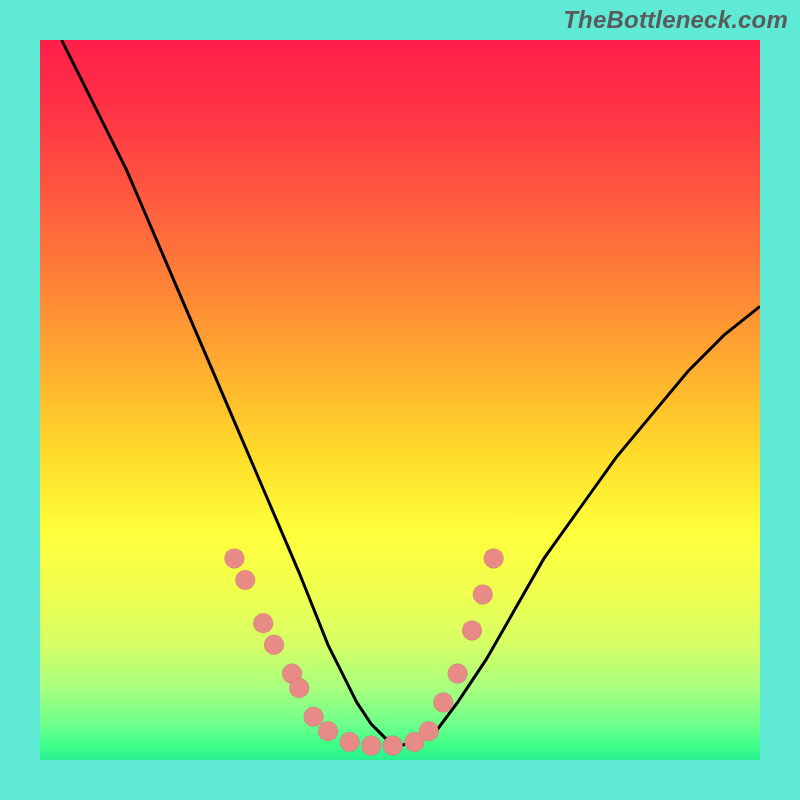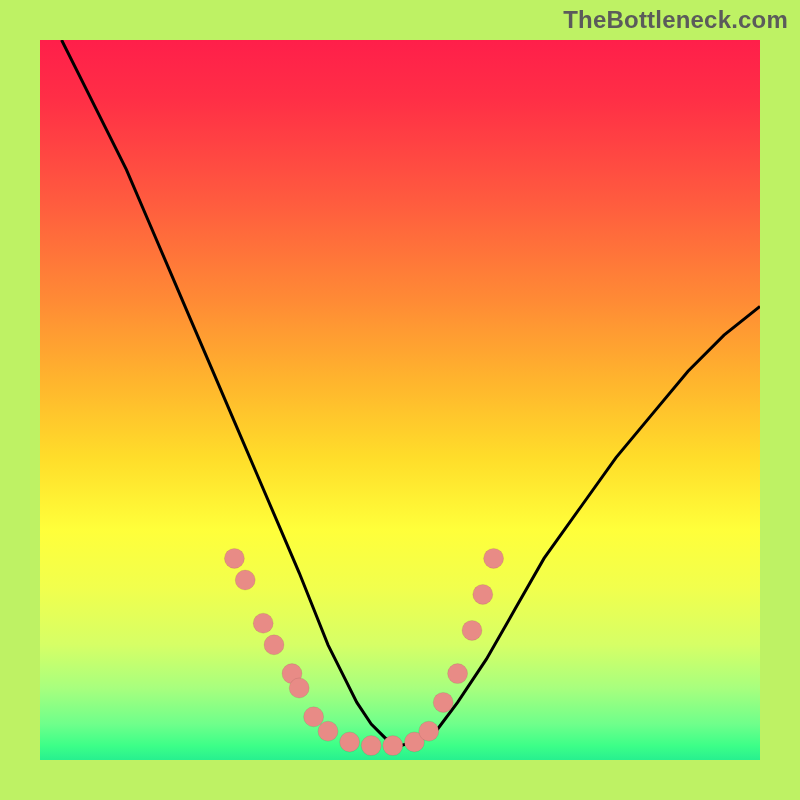--- a/index.html
+++ b/index.html
@@ -8,21 +8,22 @@
     width: 800px;
     height: 800px;
     background: #000;
     overflow: hidden;
     font-family: Arial, Helvetica, sans-serif;
   }
   .frame {
     position: relative;
     width: 800px;
     height: 800px;
-    background: #bef264;
+    background: #5eead4;
+    font-style: italic;
   }
   .watermark {
     position: absolute;
     top: 6px;
     right: 12px;
     color: #5b5b5b;
     font-size: 24px;
     font-weight: 600;
     letter-spacing: 0.2px;
     z-index: 50;

